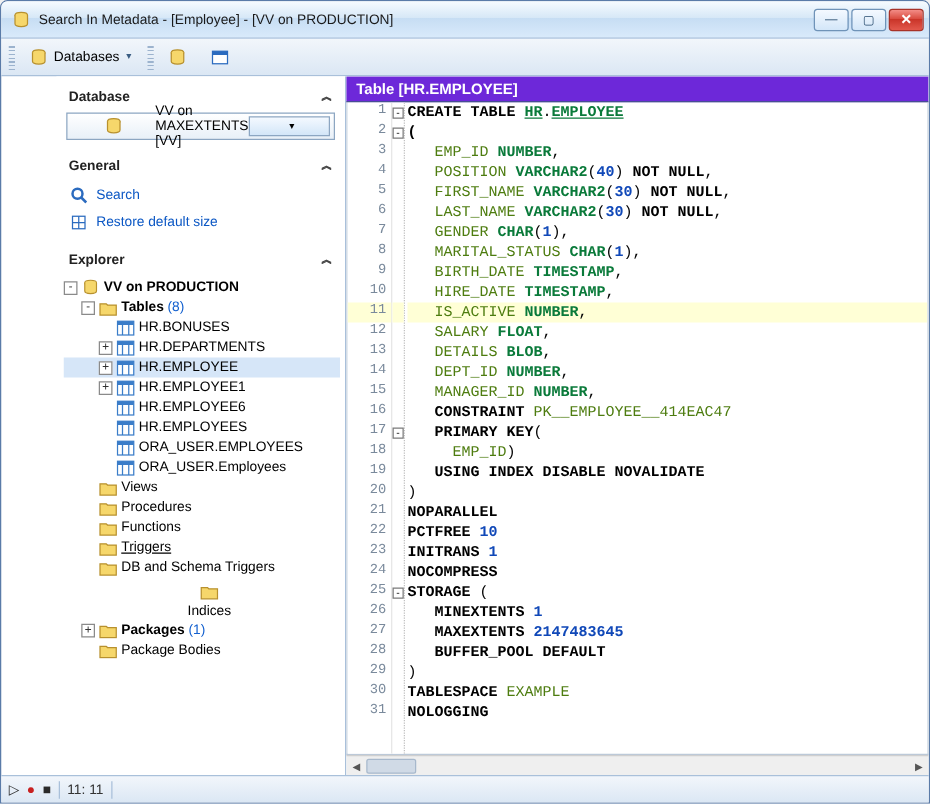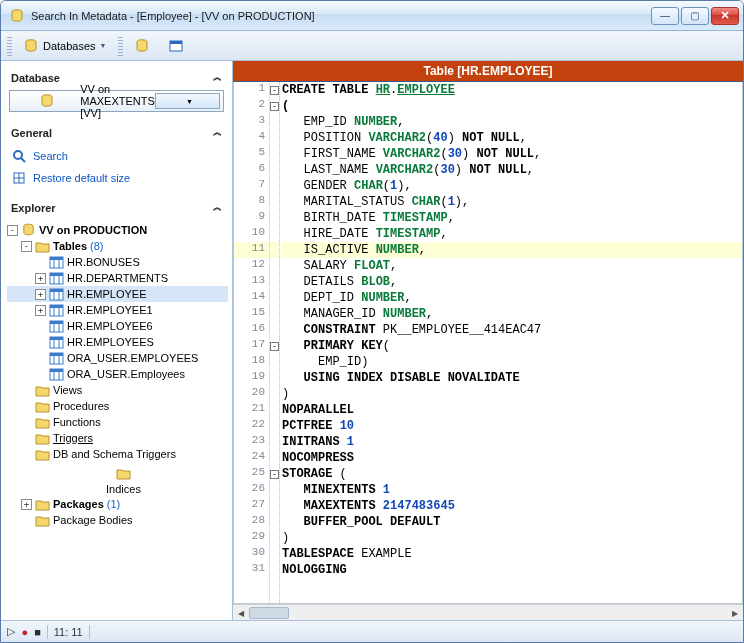--- a/index.html
+++ b/index.html
@@ -16,52 +16,52 @@
 .winbtn.close { background: linear-gradient(#f28c86,#d94a3e 45%,#c93428 46%,#e2584c); border-color: #a83228; color: #fff; font-weight: bold; font-size: 11px; }
 
 
 .toolbar { height: 30px; background: linear-gradient(#f2f6fb,#dbe7f4); border-bottom: 1px solid #a9c0da; display: flex; align-items: center; padding: 0 6px; gap: 4px; }
 .tb-grip { width: 5px; height: 20px; background: repeating-linear-gradient(0deg,#9cb3ce 0 1px,transparent 1px 3px); }
 .tb-btn { display: flex; align-items: center; gap: 4px; padding: 2px 6px; border: 1px solid transparent; border-radius: 3px; cursor: pointer; }
 .tb-btn .arrow { font-size: 7px; color: #3a5d82; }
 .sm-icon { width: 16px; height: 16px; display: inline-flex; align-items: center; justify-content: center; }
 
 
-.main { flex: 1; display: flex; overflow: hidden; }
+.main { flex: 1; display: flex; overflow: hidden; margin-left: 44px; }
 .leftpane { width: 232px; background: #fff; border-right: 1px solid #a9c0da; display: flex; flex-direction: column; padding: 6px 4px 0 4px; overflow: hidden; }
 .section-hdr { display: flex; align-items: center; justify-content: space-between; font-weight: bold; color: #222; padding: 4px 6px 6px 6px; }
 .section-hdr .chev { font-size: 9px; color: #444; }
 
 .db-select { margin: 0 4px 10px 4px; display: flex; align-items: center; border: 1px solid #8ca6c2; background: linear-gradient(#fff,#e8f0f8); height: 22px; padding: 0 3px; }
 .db-select span { flex: 1; padding-left: 4px; }
 .db-arrow { width: 16px; height: 16px; border: 1px solid #8ca6c2; background: linear-gradient(#f4f9ff,#d3e6f8); display: flex; align-items: center; justify-content: center; font-size: 7px; }
 
 .link-row { display: flex; align-items: center; gap: 6px; padding: 3px 6px; color: #0b57c4; cursor: pointer; }
 
 .tree { flex: 1; overflow: auto; padding: 2px 0 0 2px; }
 .tree-row { display: flex; align-items: center; gap: 3px; padding: 1px 2px; white-space: nowrap; cursor: default; }
 .tree-row .fold { width: 11px; height: 11px; border: 1px solid #8a8a8a; background: #fff; display: inline-flex; align-items: center; justify-content: center; font-size: 9px; line-height: 9px; color: #333; font-family: monospace; }
 .tree-row .spacer { width: 11px; display: inline-block; }
 .tree-row .ticon { width: 15px; height: 14px; display: inline-flex; align-items: center; justify-content: center; }
 .count { color: #1360cf; }
 .selected { background: #d6e6f8; }
 
 
 .rightpane { flex: 1; display: flex; flex-direction: column; overflow: hidden; }
-.code-hdr { background: #c2410c; color: #fff; padding: 3px 8px; font-size: 12px; font-weight: bold; border-bottom: 1px solid #3d5a7e; text-align: center; }
+.code-hdr { background: #6d28d9; color: #fff; padding: 3px 8px; font-size: 12px; font-weight: bold; border-bottom: 1px solid #3d5a7e; }
 .code-wrap { flex: 1; display: flex; overflow: hidden; background: #fff; border: 1px solid #bcc9d8; border-top: none; margin: 0 0 0 0; position: relative; }
 .gutter { width: 36px; background: #fff; border-right: 1px solid #e0e0e0; display: flex; flex-direction: column; }
 .fold-col { width: 10px; background: #fff; border-right: 1px dotted #c0c0c0; display: flex; flex-direction: column; }
 .code { flex: 1; overflow: auto; font-family: "Courier New", monospace; font-size: 12px; line-height: 16px; padding-left: 2px; color: #000; white-space: pre; }
 .ln { height: 16px; text-align: right; padding-right: 4px; color: #7a8a9c; font-family: "Courier New", monospace; font-size: 11px; }
 .fn { height: 16px; display: flex; align-items: center; justify-content: center; }
 .fbox { width: 9px; height: 9px; border: 1px solid #7a7a7a; background: #fff; font-size: 8px; line-height: 7px; text-align: center; font-family: monospace; }
 .hl { background: #ffffd6; }
 .kw { color: #000; font-weight: bold; }
-.id { color: #000000; }
+.id { color: #4d7c0f; }
 .ty { color: #0a7a3a; font-weight: bold; }
 .num { color: #1048b8; font-weight: bold; }
 .lnk { color: #0a7a3a; font-weight: bold; text-decoration: underline; }
 
 .h-scroll { height: 16px; background: #efefef; border-top: 1px solid #cfcfcf; position: relative; }
 .h-thumb { position: absolute; left: 16px; top: 2px; width: 40px; height: 12px; background: #d0dae6; border: 1px solid #a7b8cc; border-radius: 2px; }
 .h-arrow { position: absolute; top: 0; width: 16px; height: 16px; display: flex; align-items: center; justify-content: center; font-size: 8px; color: #555; }
 .h-arrow.l { left: 0; } .h-arrow.r { right: 0; }
 
 

